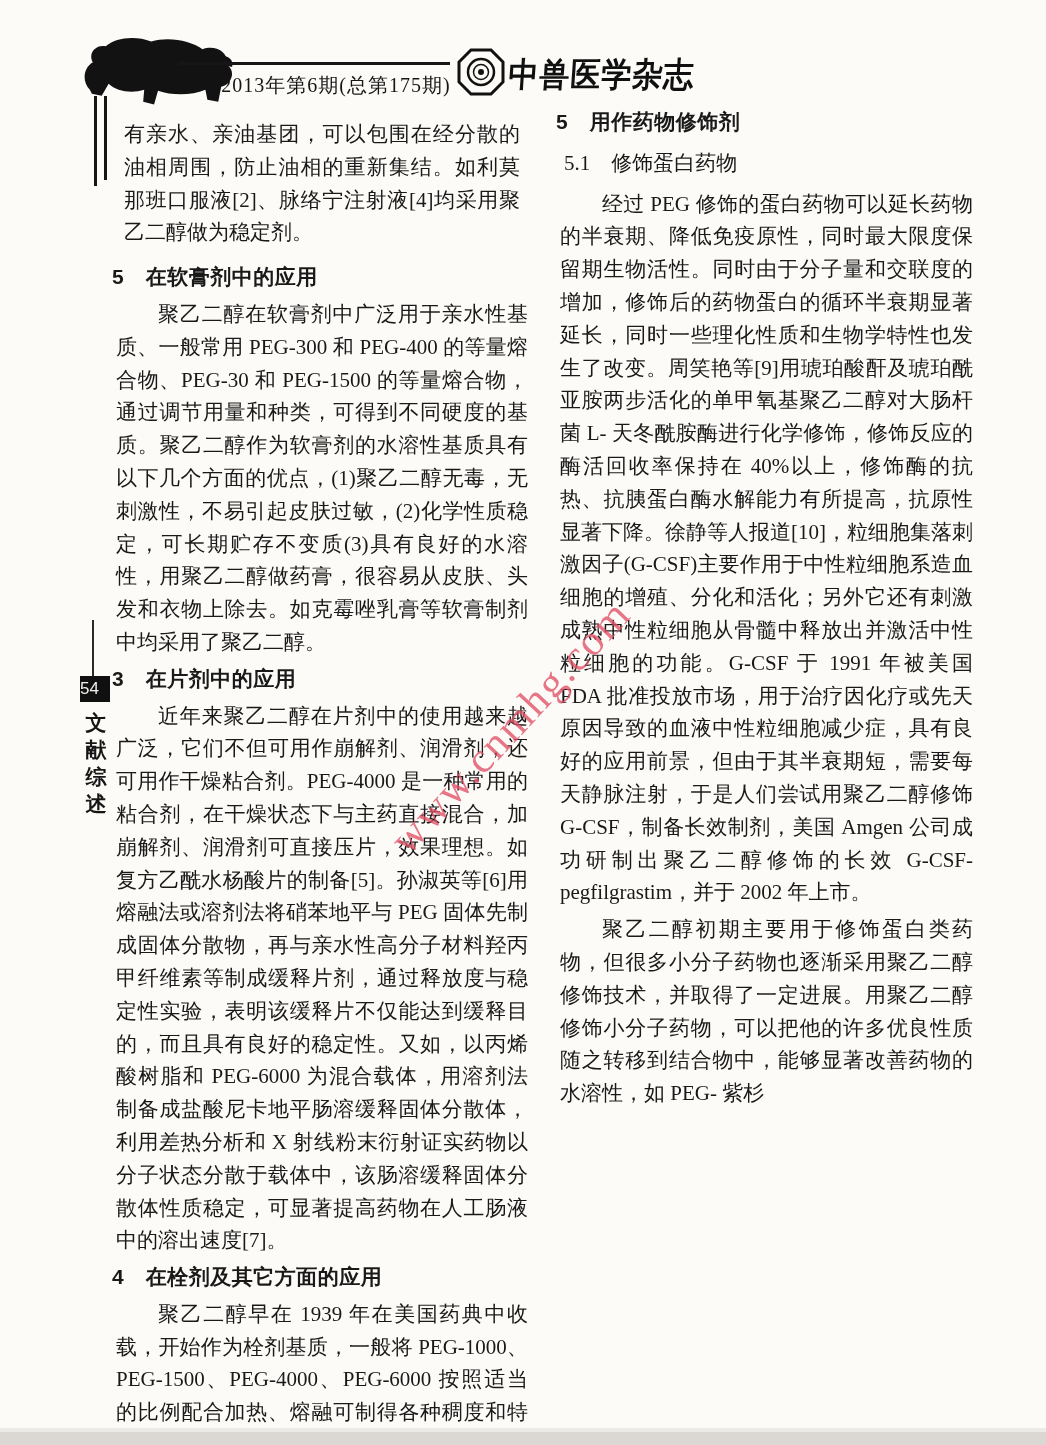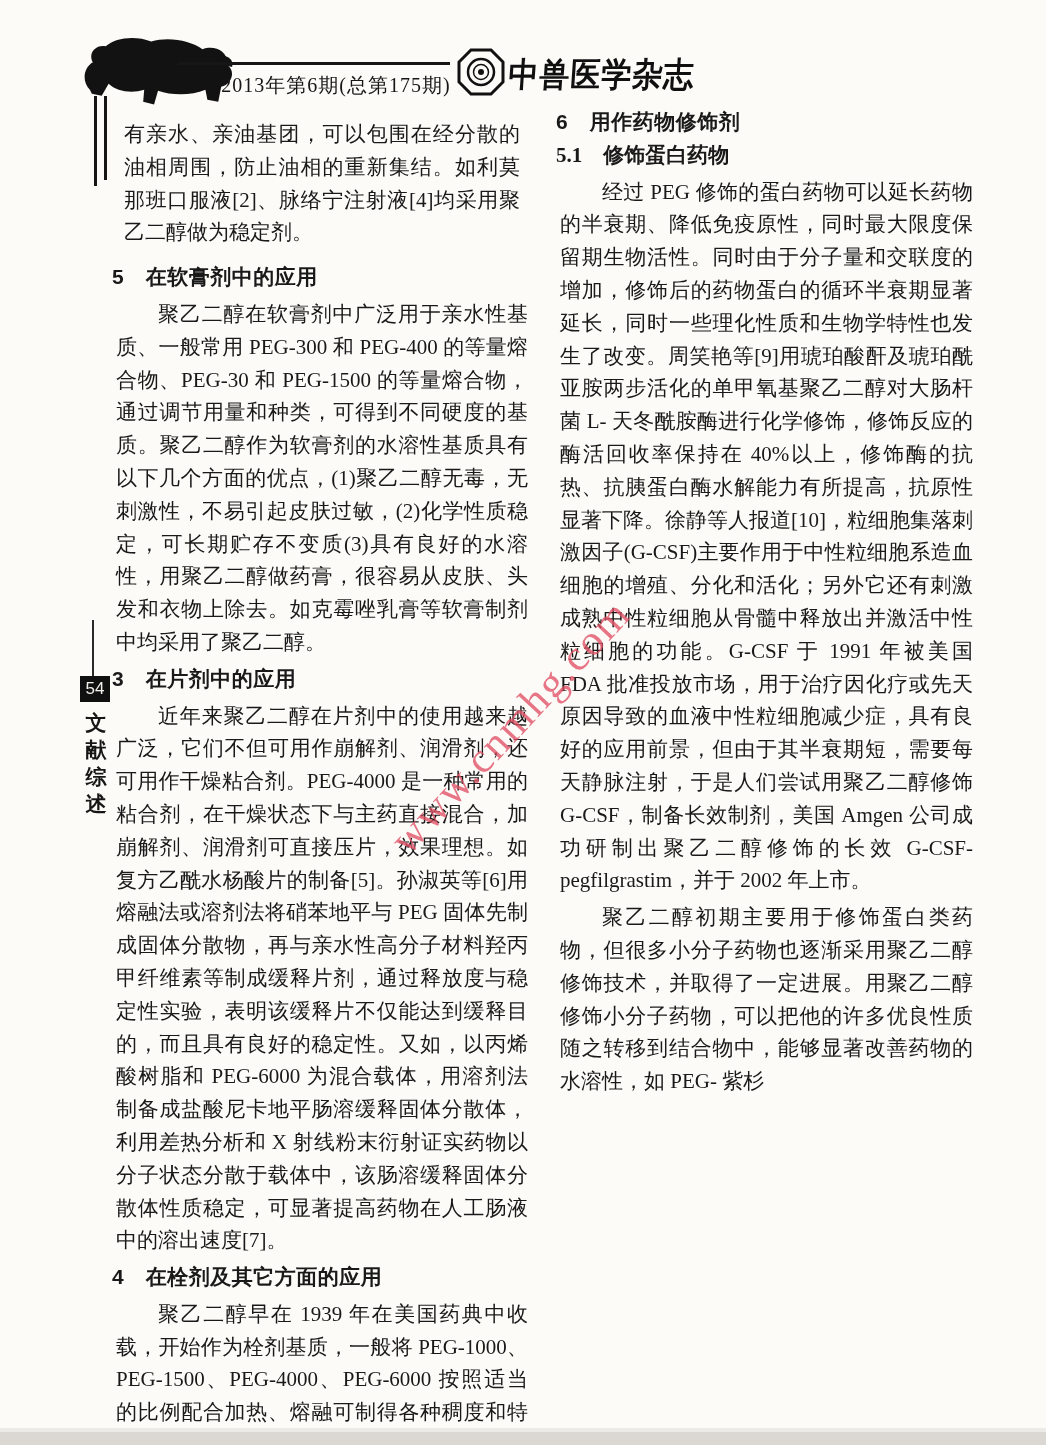--- a/index.html
+++ b/index.html
@@ -21,34 +21,34 @@
   .mline.a{left:94px;top:96px;height:90px;}
   .mline.b{left:104px;top:96px;height:84px;}
   .mline.c{left:92px;top:620px;height:58px;width:2px;background:#2a2a2a;}
   .seal{position:absolute;left:457px;top:48px;width:48px;height:48px;}
   .journal-title{position:absolute;left:510px;top:52px;
     font-size:30px;font-weight:bold;letter-spacing:1px;
     font-family:"Liberation Serif","DejaVu Serif",serif;
     transform:skewX(-4deg) scaleY(1.12);transform-origin:left top;color:#101010;}
   
   .pagenum{position:absolute;left:80px;top:676px;width:30px;height:26px;background:#101010;
-    color:#f2f0ec;font-size:17px;line-height:26px;text-align:center;font-family:"Liberation Sans",sans-serif;}
+    color:#f2f0ec;font-size:17px;line-height:26px;font-family:"Liberation Sans",sans-serif;}
   .col-label{position:absolute;left:82px;top:710px;width:28px;text-align:center;
     font-weight:bold;font-size:21px;line-height:27px;color:#161616;}
   .col-label span{display:block;}
   
   .col{position:absolute;top:106px;width:420px;font-size:21px;line-height:32.8px;
     text-align:justify;text-justify:inter-ideograph;color:#191919;}
   .col.left{left:112px;}
   .col.right{left:556px;width:421px;}
   .para{text-indent:2em;margin:4px;}
   .para-cont{text-indent:0;margin:12px;}
   .heading{margin:0;font-weight:bold;font-family:"Liberation Sans","DejaVu Sans",sans-serif;
     text-indent:0;letter-spacing:.5px;}
-  .subheading{margin:0;font-weight:bold;text-indent:0;}
+  .subheading{margin:8px;font-weight:normal;text-indent:0;}
   
   .watermark{position:absolute;left:398px;top:822px;transform:rotate(-47deg);
     transform-origin:left center;font-size:43px;letter-spacing:2px;
     color:rgba(224,80,100,.78);white-space:nowrap;font-family:"Liberation Serif",serif;}
   
   .scan-bottom{position:absolute;left:0;bottom:0;width:100%;height:13px;background:#dbd8d4;}
   .scan-bottom2{position:absolute;left:0;bottom:13px;width:100%;height:4px;background:#ecebe8;}
   .scan-right{position:absolute;right:0;top:0;width:5px;height:100%;background:#efeeea;}
 </style>
 </head>
@@ -85,21 +85,21 @@
     <p class="para-cont">有亲水、亲油基团，可以包围在经分散的油相周围，防止油相的重新集结。如利莫那班口服液[2]、脉络宁注射液[4]均采用聚乙二醇做为稳定剂。</p>
     <p class="heading">5　在软膏剂中的应用</p>
     <p class="para">聚乙二醇在软膏剂中广泛用于亲水性基质、一般常用 PEG-300 和 PEG-400 的等量熔合物、PEG-30 和 PEG-1500 的等量熔合物，通过调节用量和种类，可得到不同硬度的基质。聚乙二醇作为软膏剂的水溶性基质具有以下几个方面的优点，(1)聚乙二醇无毒，无刺激性，不易引起皮肤过敏，(2)化学性质稳定，可长期贮存不变质(3)具有良好的水溶性，用聚乙二醇做药膏，很容易从皮肤、头发和衣物上除去。如克霉唑乳膏等软膏制剂中均采用了聚乙二醇。</p>
     <p class="heading">3　在片剂中的应用</p>
     <p class="para">近年来聚乙二醇在片剂中的使用越来越广泛，它们不但可用作崩解剂、润滑剂，还可用作干燥粘合剂。PEG-4000 是一种常用的粘合剂，在干燥状态下与主药直接混合，加崩解剂、润滑剂可直接压片，效果理想。如复方乙酰水杨酸片的制备[5]。孙淑英等[6]用熔融法或溶剂法将硝苯地平与 PEG 固体先制成固体分散物，再与亲水性高分子材料羟丙甲纤维素等制成缓释片剂，通过释放度与稳定性实验，表明该缓释片不仅能达到缓释目的，而且具有良好的稳定性。又如，以丙烯酸树脂和 PEG-6000 为混合载体，用溶剂法制备成盐酸尼卡地平肠溶缓释固体分散体，利用差热分析和 X 射线粉末衍射证实药物以分子状态分散于载体中，该肠溶缓释固体分散体性质稳定，可显著提高药物在人工肠液中的溶出速度[7]。</p>
     <p class="heading">4　在栓剂及其它方面的应用</p>
     <p class="para">聚乙二醇早在 1939 年在美国药典中收载，开始作为栓剂基质，一般将 PEG-1000、PEG-1500、PEG-4000、PEG-6000 按照适当的比例配合加热、熔融可制得各种稠度和特性的基质。在体温时不溶，但在体液中能逐渐溶解，释放药物能发挥作用。使用聚乙二醇为基质的栓剂较多，例如阿司匹林栓、洗必泰栓、洗必泰碘栓等。另外 PEG-2000,PEG-4000 及 PEG-6000，常用作难溶性药物的固体分散物载体，使药物的疗效成</p>
   </div>
 
   <div class="col right">
-    <p class="heading">6　用作药物修饰剂</p>
+    <p class="heading">5　用作药物修饰剂</p>
     <p class="subheading">5.1　修饰蛋白药物</p>
     <p class="para">经过 PEG 修饰的蛋白药物可以延长药物的半衰期、降低免疫原性，同时最大限度保留期生物活性。同时由于分子量和交联度的增加，修饰后的药物蛋白的循环半衰期显著延长，同时一些理化性质和生物学特性也发生了改变。周笑艳等[9]用琥珀酸酐及琥珀酰亚胺两步活化的单甲氧基聚乙二醇对大肠杆菌 L- 天冬酰胺酶进行化学修饰，修饰反应的酶活回收率保持在 40%以上，修饰酶的抗热、抗胰蛋白酶水解能力有所提高，抗原性显著下降。徐静等人报道[10]，粒细胞集落刺激因子(G-CSF)主要作用于中性粒细胞系造血细胞的增殖、分化和活化；另外它还有刺激成熟中性粒细胞从骨髓中释放出并激活中性粒细胞的功能。G-CSF 于 1991 年被美国 FDA 批准投放市场，用于治疗因化疗或先天原因导致的血液中性粒细胞减少症，具有良好的应用前景，但由于其半衰期短，需要每天静脉注射，于是人们尝试用聚乙二醇修饰 G-CSF，制备长效制剂，美国 Amgen 公司成功研制出聚乙二醇修饰的长效 G-CSF-pegfilgrastim，并于 2002 年上市。</p>
     <p class="para">聚乙二醇初期主要用于修饰蛋白类药物，但很多小分子药物也逐渐采用聚乙二醇修饰技术，并取得了一定进展。用聚乙二醇修饰小分子药物，可以把他的许多优良性质随之转移到结合物中，能够显著改善药物的水溶性，如 PEG- 紫杉</p>
   </div>
 
   <div class="watermark">www.cnmhg.com</div>
 
   <div class="scan-right"></div>
   <div class="scan-bottom2"></div>
   <div class="scan-bottom"></div>

